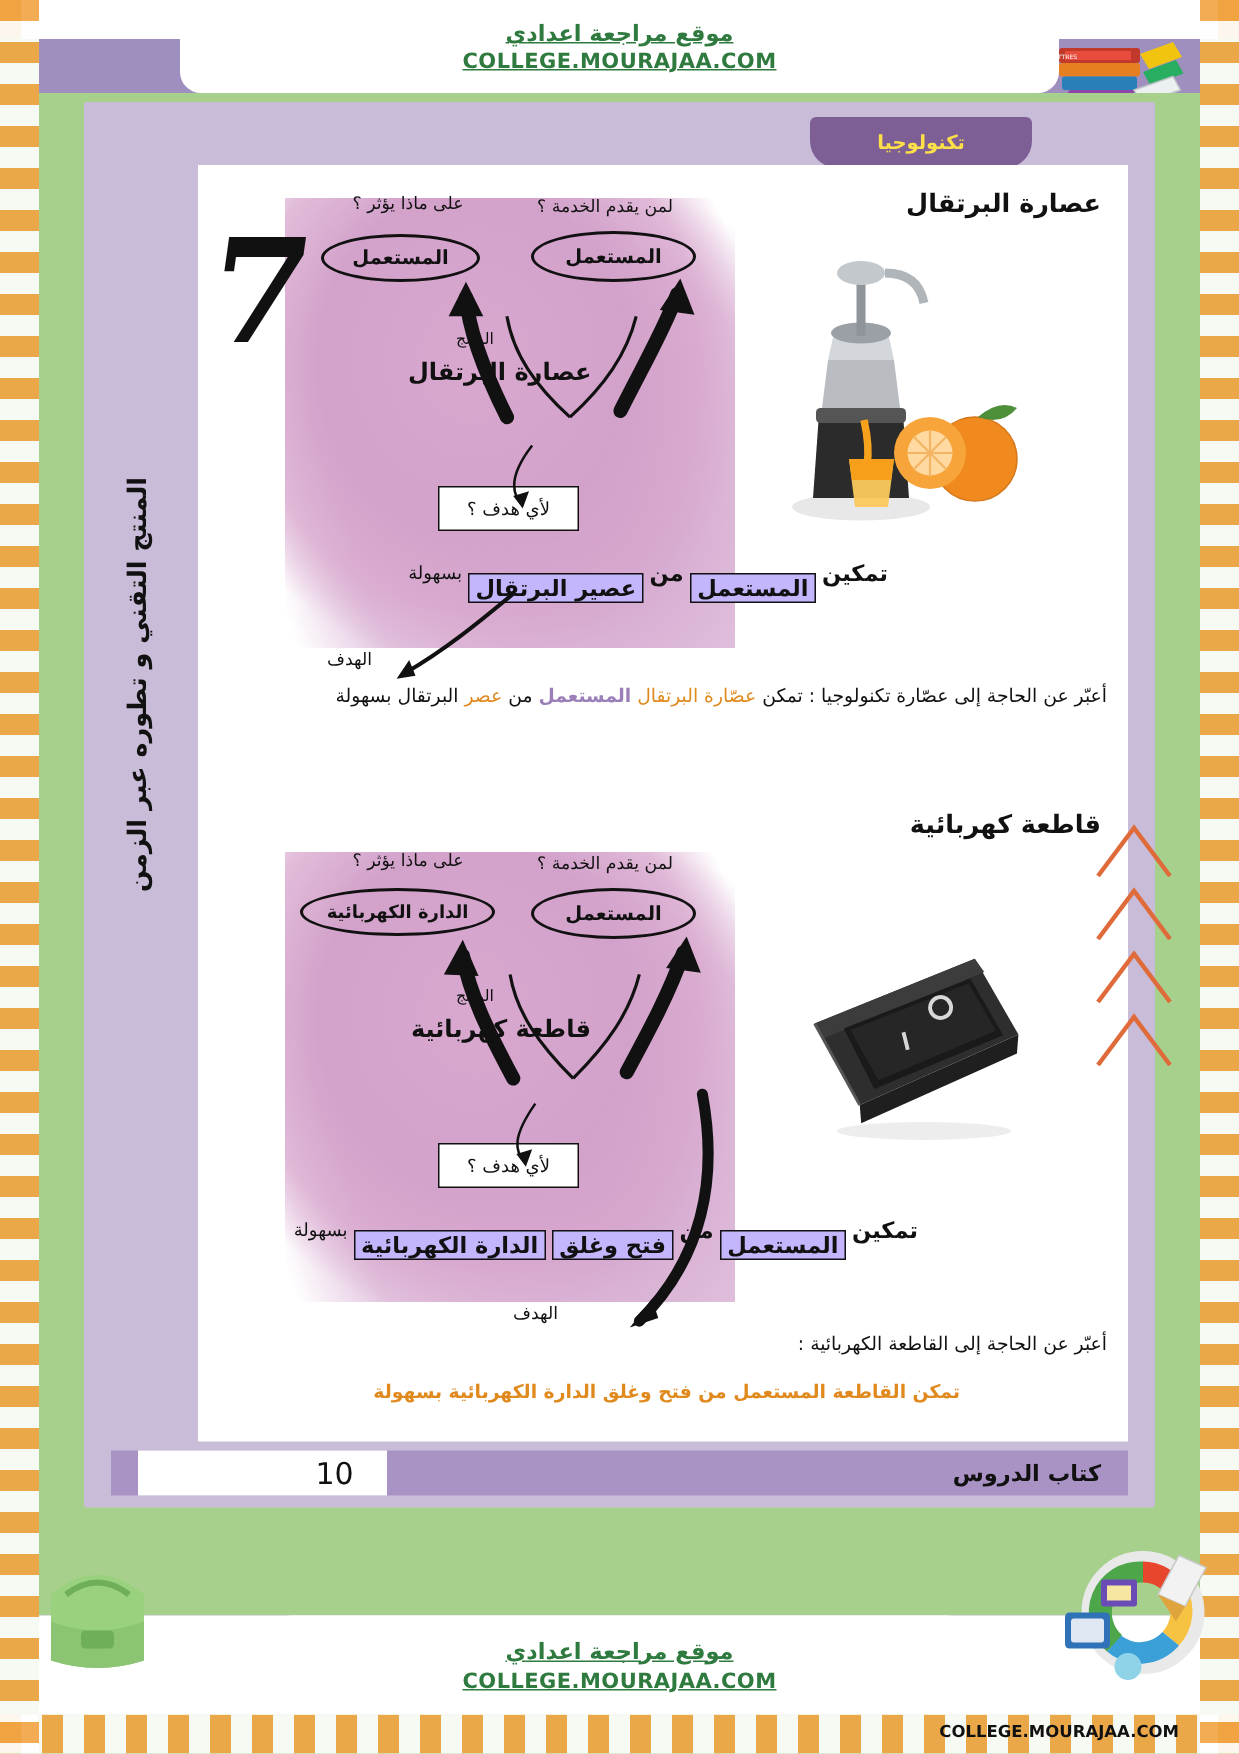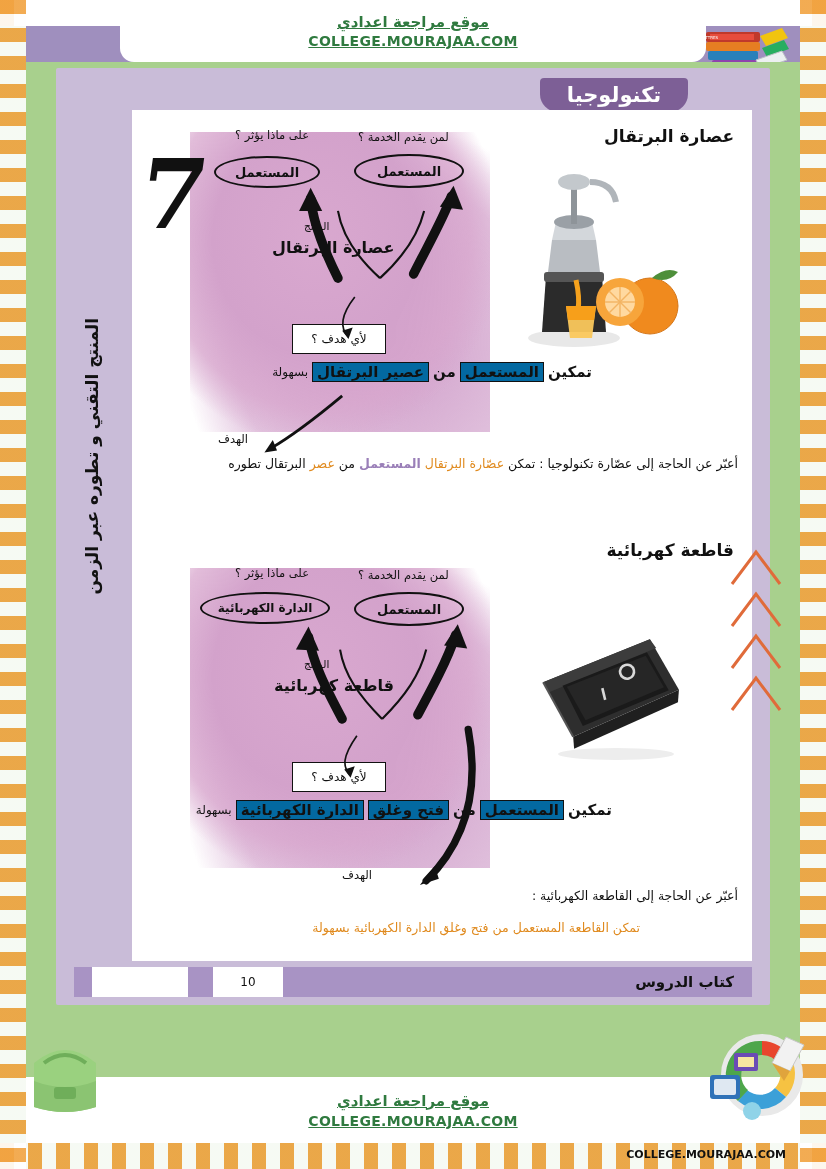--- a/index.html
+++ b/index.html
@@ -71,24 +71,24 @@
   }
   .sheet-white{
     position:absolute;left:76px;right:18px;top:42px;bottom:44px;
     background:#ffffff;
   }
 
   
   .subject-tab{
     position:absolute;top:10px;right:82px;
     width:148px;height:34px;
-    background:#7d5f96;color:#ffffff;
+    background:#7d5f96;color:#fde047;
     border-radius:4px 4px 18px 18px;
     display:flex;align-items:center;justify-content:center;
-    font-size:21px;font-weight:bold;
+    font-size:13px;font-weight:bold;
   }
 
   
   .title-bar{
     position:absolute;top:46px;right:112px;left:86px;height:44px;
     background:#7d5f96;color:#ffffff;
     border-radius:0 0 18px 18px;
     display:flex;align-items:center;justify-content:center;
     font-size:16px;font-weight:bold;
   }
@@ -148,33 +148,33 @@
     position:absolute;border:1.6px solid #111;background:#ffffff;
     font-size:12px;color:#111;
     display:flex;align-items:center;justify-content:center;
   }
 
   .expr-line{
     position:absolute;font-size:15px;font-weight:bold;color:#111;
     white-space:nowrap;display:flex;align-items:center;gap:4px;direction:rtl;
   }
   .expr-line .box{
-    border:1.5px solid #111;background:#0369a1;padding:0 4px;
+    border:1.5px solid #111;background:#c4b5fd;padding:0 4px;margin-top:20px;
   }
   .goal-word{
     position:absolute;font-size:11.5px;color:#111;
   }
 
   .sentence{
     position:absolute;font-size:12.5px;color:#111;white-space:nowrap;direction:rtl;
   }
   .sentence .hl{color:#e08a1e;font-weight:normal;}
   .sentence .hl2{color:#9a7fb8;font-weight:bold;}
   .sentence2{
-    position:absolute;font-size:12.5px;color:#e08a1e;font-weight:normal;direction:rtl;
+    position:absolute;font-size:12.5px;color:#e08a1e;font-weight:bold;direction:rtl;
   }
 
   
   .big-seven{
     position:absolute;left:78px;top:170px;
     font-family:"DejaVu Serif","Liberation Serif",serif;
     font-size:96px;font-weight:bold;color:#111;
     transform:skewX(-8deg);
     line-height:.9;
   }
@@ -189,23 +189,23 @@
   .sheet-footer{
     position:absolute;left:18px;right:18px;bottom:8px;height:30px;
   }
   .footer-band{
     position:absolute;left:0;right:0;top:0;height:30px;background:#a893c4;
   }
   .footer-white{
     position:absolute;left:18px;width:96px;top:0;height:30px;background:#ffffff;
   }
   .page-num{
-    position:absolute;left:139px;width:70px;top:0;height:30px;
+    position:absolute;left:114px;width:70px;top:0;height:30px;
     background:#ffffff;display:flex;align-items:center;justify-content:center;
-    font-size:12px;color:#111;
+    font-size:20px;color:#111;
   }
   .book-label{
     position:absolute;right:18px;top:0;height:30px;
     display:flex;align-items:center;font-size:15px;font-weight:bold;color:#111;
   }
 
   
   .bottom-banner{
     position:absolute;left:26px;right:26px;bottom:26px;height:66px;
     background:#ffffff;
@@ -305,21 +305,21 @@
 
         <div class="goal-word" style="left:86px;top:322px;">الهدف</div>
 
         <div class="sentence" style="right:14px;top:346px;">
           <span>أعبّر عن الحاجة إلى عصّارة تكنولوجيا :</span>
           <span>تمكن</span>
           <span class="hl">عصّارة البرتقال</span>
           <span class="hl2">المستعمل</span>
           <span>من</span>
           <span class="hl">عصر</span>
-          <span>البرتقال تطوره</span>
+          <span>البرتقال بسهولة</span>
         </div>
 
         <svg class="photo" style="left:370px;top:46px;width:190px;height:200px;" viewBox="0 0 190 200">
           <rect width="190" height="200" fill="#ffffff"></rect>
 
           <ellipse cx="72" cy="182" rx="46" ry="9" fill="#e8e8e8"></ellipse>
           <path d="M40 176 L104 176 L100 120 L44 120 Z" fill="#2b2b2b"></path>
           <rect x="42" y="116" width="60" height="10" rx="3" fill="#555"></rect>
           <path d="M46 116 L98 116 L94 84 L50 84 Z" fill="#b9bdc2"></path>
           <path d="M50 84 L94 84 L90 66 L54 66 Z" fill="#d3d7db"></path>

